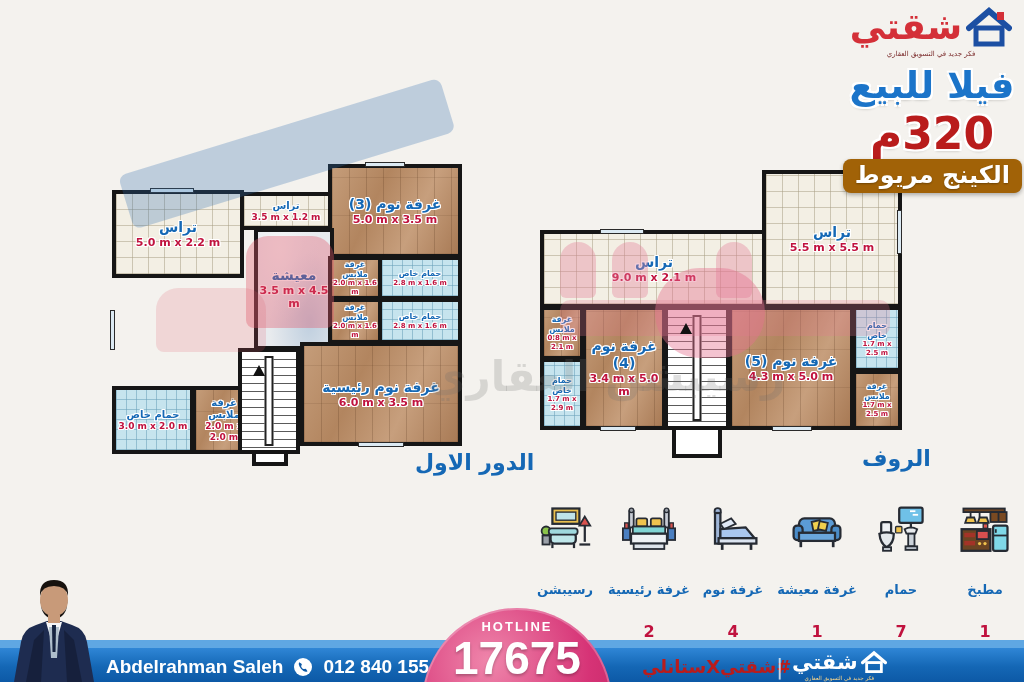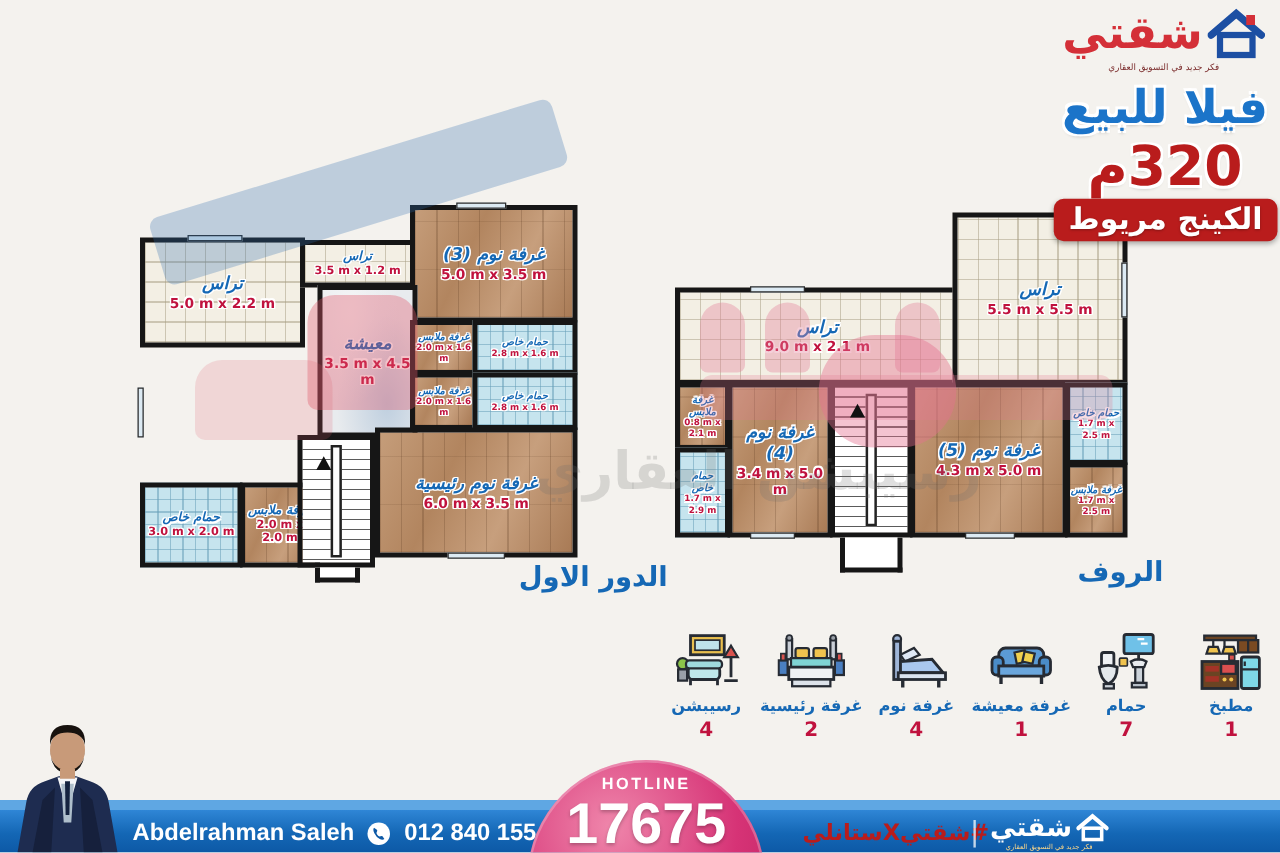--- a/index.html
+++ b/index.html
@@ -20,21 +20,21 @@
       #f3efe4;}
   .bath{background:
       repeating-linear-gradient(90deg, rgba(105,160,185,.55) 0 1px, transparent 1px 10px),
       repeating-linear-gradient(0deg, rgba(105,160,185,.55) 0 1px, transparent 1px 10px),
       #c6e4ee;}
   .marble{background:
       radial-gradient(ellipse at 30% 15%,#f4f5f6 0%,transparent 55%),
       radial-gradient(ellipse at 72% 80%,#bfcfdf 0%,transparent 55%),
       radial-gradient(ellipse at 55% 40%,#dde3ea 0%,transparent 50%),#e8ebee;}
   .rn{color:#1568b5;font-weight:700;font-size:14px;
-      text-shadow:-1px -1px 0 #fff,1px -1px 0 #fff,-1px 1px 0 #fff,1px 1px 0 #fff,0 -1px 0 #fff,0 1px 0 #fff,-1px 0 0 #fff,1px 0 0 #fff;font-style:italic;}
+      text-shadow:-1px -1px 0 #fff,1px -1px 0 #fff,-1px 1px 0 #fff,1px 1px 0 #fff,0 -1px 0 #fff,0 1px 0 #fff,-1px 0 0 #fff,1px 0 0 #fff;}
   .rd{color:#c0123e;font-weight:700;font-size:11px;direction:ltr;
       text-shadow:-1px -1px 0 #fff,1px -1px 0 #fff,-1px 1px 0 #fff,1px 1px 0 #fff,0 -1px 0 #fff,0 1px 0 #fff,-1px 0 0 #fff,1px 0 0 #fff;}
   .md .rn{font-size:10px}.md .rd{font-size:9px}
   .sm .rn{font-size:8px}.sm .rd{font-size:7px}
 
   .stairs{position:absolute;border:4px solid #161616;box-sizing:border-box;
       background:repeating-linear-gradient(180deg,#ffffff 0 7px,#5a5a5a 7px 8px);}
   .stairs::after{content:"";position:absolute;left:50%;top:4%;bottom:4%;width:9px;
       transform:translateX(-50%);background:#fff;border:2px solid #222;box-sizing:border-box;}
   .stairs::before{content:"";position:absolute;left:20%;top:7px;z-index:2;
@@ -55,29 +55,29 @@
   .brand-top{position:absolute;right:10px;top:6px;width:166px;text-align:center;}
   .logo-row{display:flex;align-items:center;justify-content:center;gap:4px;direction:rtl;}
   .logo-text{color:#d43038;font-weight:900;font-size:36px;line-height:1;}
   .brand-tag{font-size:7px;color:#7a2a2a;margin-top:2px;direction:rtl;}
   .sale-title{position:absolute;right:6px;top:64px;width:172px;text-align:center;direction:rtl;
       color:#1b74c9;font-weight:800;font-size:37px;
       text-shadow:-2px -2px 0 #fff,2px -2px 0 #fff,-2px 2px 0 #fff,2px 2px 0 #fff,0 2px 3px rgba(0,0,0,.25);}
   .area-text{position:absolute;right:6px;top:108px;width:172px;text-align:center;direction:rtl;
       color:#b91c1c;font-weight:800;font-size:44px;
       text-shadow:-2px -2px 0 #fff,2px -2px 0 #fff,-2px 2px 0 #fff,2px 2px 0 #fff,0 2px 3px rgba(0,0,0,.25);}
-  .location-banner{position:absolute;right:2px;top:159px;background:#b91c1c;border-radius:8px;
+  .location-banner{position:absolute;right:2px;top:159px;background:#a16207;border-radius:8px;
       padding:2px 12px 4px;color:#fff;font-weight:800;font-size:24px;direction:rtl;
       box-shadow:0 2px 4px rgba(0,0,0,.3);text-shadow:0 1px 2px rgba(0,0,0,.3);}
 
   .plan-title{position:absolute;color:#1568b5;font-weight:800;font-size:22px;direction:rtl;}
 
   
   .legend{position:absolute;left:528px;top:504px;width:496px;display:flex;gap:10px;}
-  .legend-item{width:74px;display:flex;flex-direction:column;align-items:center;}
+  .legend-item{width:74px;display:flex;flex-direction:column;align-items:center;gap:24px;}
   .legend-item svg{width:54px;height:54px;}
   .legend-label{color:#1568b5;font-weight:800;font-size:13px;direction:rtl;white-space:nowrap;}
   .legend-count{color:#c0123e;font-weight:800;font-size:16px;margin-top:1px;}
 
   
   .bar-top{position:absolute;left:0;right:0;bottom:34px;height:8px;background:#5fa7e3;}
   .bar{position:absolute;left:0;right:0;bottom:0;height:34px;
       background:linear-gradient(180deg,#2f86d6 0%,#1467b5 55%,#0d59a6 100%);}
   .agent-row{position:absolute;left:106px;bottom:4px;display:flex;align-items:center;gap:10px;z-index:6;}
   .agent-name{color:#fff;font-weight:800;font-size:19px;font-family:"Liberation Sans",sans-serif;}

